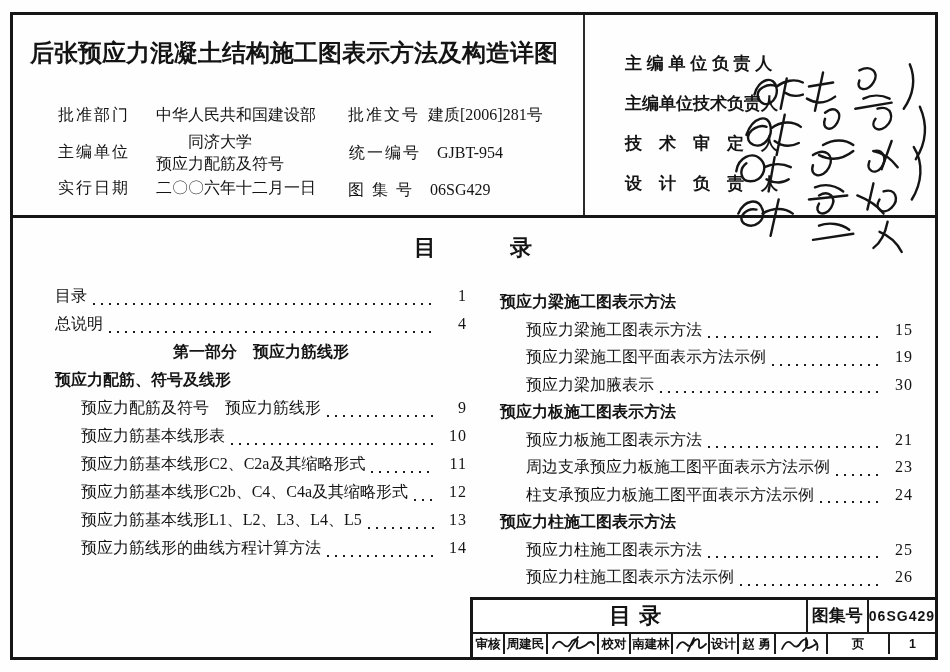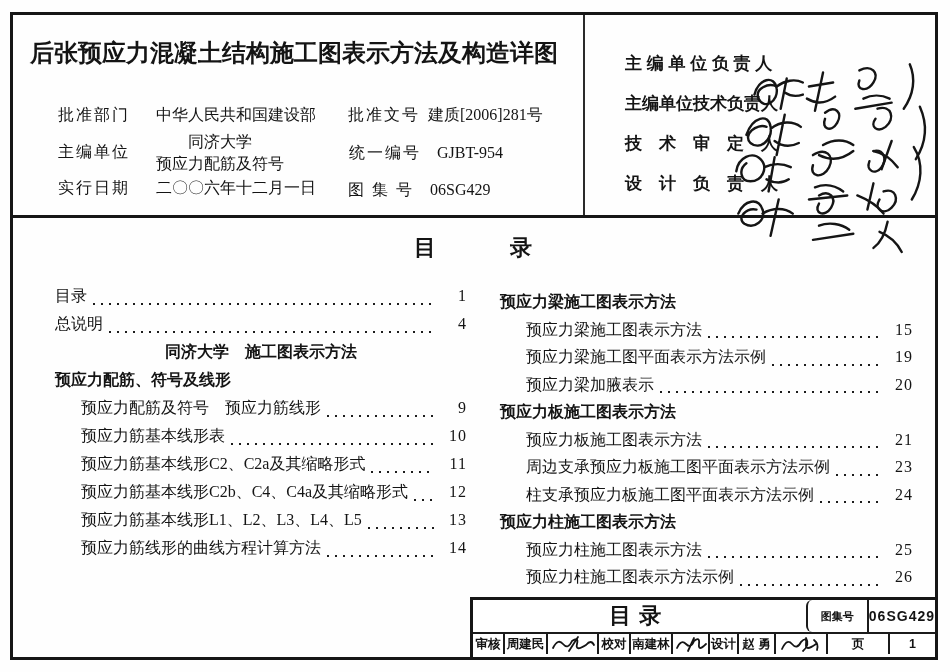--- a/index.html
+++ b/index.html
@@ -38,22 +38,22 @@
   .leader{flex:1;height:2px;margin:0 6px 5px 6px;align-self:flex-end;
           background-image:repeating-linear-gradient(to right,#1c1c1c 0 2px,transparent 2px 8px);}
   .pg{min-width:26px;text-align:right;letter-spacing:1px;}
 
   
   .tbar{position:absolute;right:0;bottom:0;width:462px;height:57px;border-left:3px solid #161616;
         border-top:3px solid #161616;background:#fff;font-family:"Liberation Sans",sans-serif;}
   .tb-top{display:flex;height:32px;border-bottom:2px solid #1b1b1b;}
   .tb-title{width:337px;text-align:center;font-size:22px;font-weight:bold;letter-spacing:8px;
             line-height:32px;}
-  .tb-lab{width:60px;border-left:2px solid #1b1b1b;text-align:center;font-size:11px;
-          font-weight:bold;line-height:32px;border-radius:6px;}
+  .tb-lab{width:60px;border-left:2px solid #1b1b1b;text-align:center;font-size:17px;
+          font-weight:bold;line-height:32px;}
   .tb-val{flex:1;border-left:2px solid #1b1b1b;text-align:center;font-size:14px;font-weight:bold;
           line-height:32px;letter-spacing:1px;}
   .tb-bot{display:flex;height:20px;}
   .tb-bot .c{border-left:2px solid #1b1b1b;text-align:center;font-size:12.5px;line-height:20px;
              font-weight:bold;overflow:hidden;}
   .tb-bot .c:first-child{border-left:none;}
   .c.w30{width:30px}.c.w41{width:41px}.c.w49{width:49px}.c.w40{width:40px}
   .c.w35{width:35px}.c.w27{width:27px}.c.w50{width:50px}.c.w60{width:60px}.c.fl{flex:1}
   .c svg{display:block;}
 </style>
@@ -134,21 +134,21 @@
         <div class="toc-row item">
           <span class="t">目录</span>
           <span class="leader"></span>
           <span class="pg">1</span>
         </div>
         <div class="toc-row item">
           <span class="t">总说明</span>
           <span class="leader"></span>
           <span class="pg">4</span>
         </div>
-        <div class="toc-row center">同济大学　施工图表示方法</div>
+        <div class="toc-row center">第一部分　预应力筋线形</div>
         <div class="toc-row heading">预应力配筋、符号及线形</div>
         <div class="toc-row item ind">
           <span class="t">预应力配筋及符号　预应力筋线形</span>
           <span class="leader"></span>
           <span class="pg">9</span>
         </div>
         <div class="toc-row item ind">
           <span class="t">预应力筋基本线形表</span>
           <span class="leader"></span>
           <span class="pg">10</span>
@@ -182,21 +182,21 @@
           <span class="pg">15</span>
         </div>
         <div class="toc-row item ind">
           <span class="t">预应力梁施工图平面表示方法示例</span>
           <span class="leader"></span>
           <span class="pg">19</span>
         </div>
         <div class="toc-row item ind">
           <span class="t">预应力梁加腋表示</span>
           <span class="leader"></span>
-          <span class="pg">20</span>
+          <span class="pg">30</span>
         </div>
         <div class="toc-row heading">预应力板施工图表示方法</div>
         <div class="toc-row item ind">
           <span class="t">预应力板施工图表示方法</span>
           <span class="leader"></span>
           <span class="pg">21</span>
         </div>
         <div class="toc-row item ind">
           <span class="t">周边支承预应力板施工图平面表示方法示例</span>
           <span class="leader"></span>

